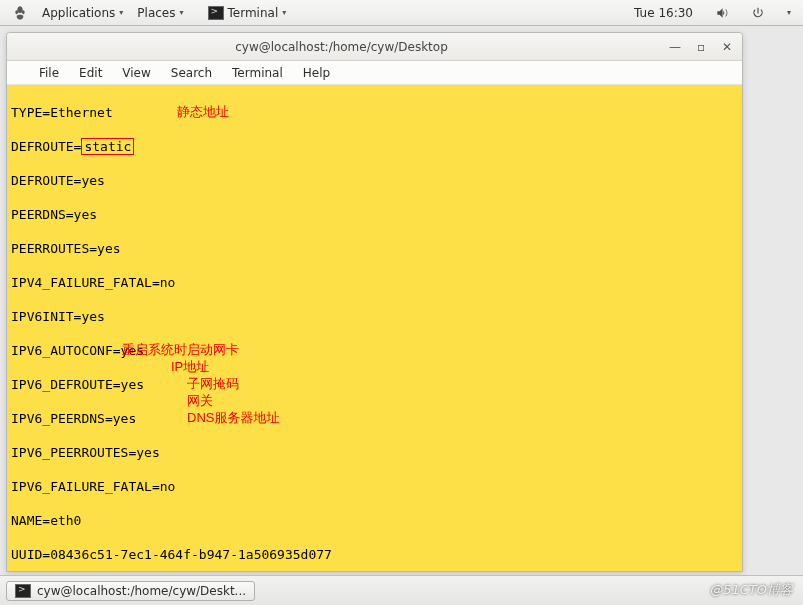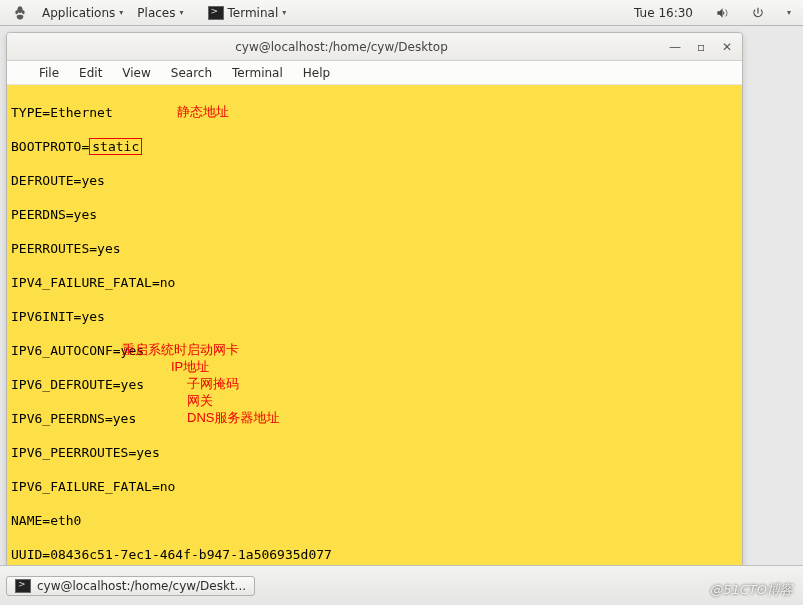--- a/index.html
+++ b/index.html
@@ -78,21 +78,21 @@
       white-space: pre;
     }
     .cfg-line { white-space: pre; }
     .redbox { border: 1px solid #e00; padding: 0 2px; }
     .annot { color: #e00; position: absolute; font-family: sans-serif; font-size: 13px; }
     
     .taskbar {
       position: absolute;
       left: 0; bottom: 0;
       width: 100%;
-      height: 40px;
+      height: 30px;
       background: linear-gradient(#f2f2f0,#e5e5e3);
       border-top: 1px solid #bfbfbd;
       display: flex;
       align-items: center;
       padding: 0 6px;
     }
     .task-button {
       display: flex; align-items: center; gap: 6px;
       padding: 2px 8px;
       border: 1px solid #b0b0ae;
@@ -183,21 +183,21 @@
   <div class="menubar">
     <span class="menu-item">File</span>
     <span class="menu-item">Edit</span>
     <span class="menu-item">View</span>
     <span class="menu-item">Search</span>
     <span class="menu-item">Terminal</span>
     <span class="menu-item">Help</span>
   </div>
   <div class="terminal-body">
 <div class="cfg-line">TYPE=Ethernet</div>
-<div class="cfg-line"><span>BOOTPROTO=</span><span class="redbox">static</span></div>
+<div class="cfg-line"><span>DEFROUTE=</span><span class="redbox">static</span></div>
 <div class="cfg-line">DEFROUTE=yes</div>
 <div class="cfg-line">PEERDNS=yes</div>
 <div class="cfg-line">PEERROUTES=yes</div>
 <div class="cfg-line">IPV4_FAILURE_FATAL=no</div>
 <div class="cfg-line">IPV6INIT=yes</div>
 <div class="cfg-line">IPV6_AUTOCONF=yes</div>
 <div class="cfg-line">IPV6_DEFROUTE=yes</div>
 <div class="cfg-line">IPV6_PEERDNS=yes</div>
 <div class="cfg-line">IPV6_PEERROUTES=yes</div>
 <div class="cfg-line">IPV6_FAILURE_FATAL=no</div>

